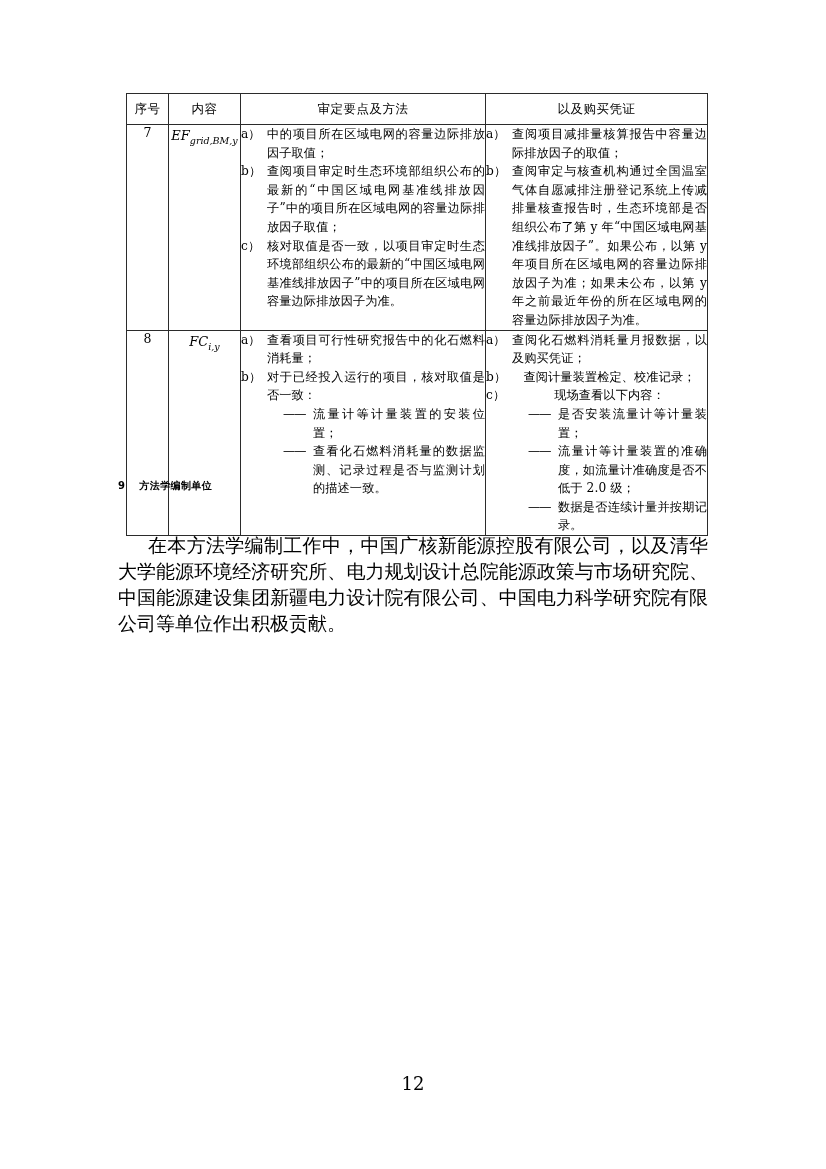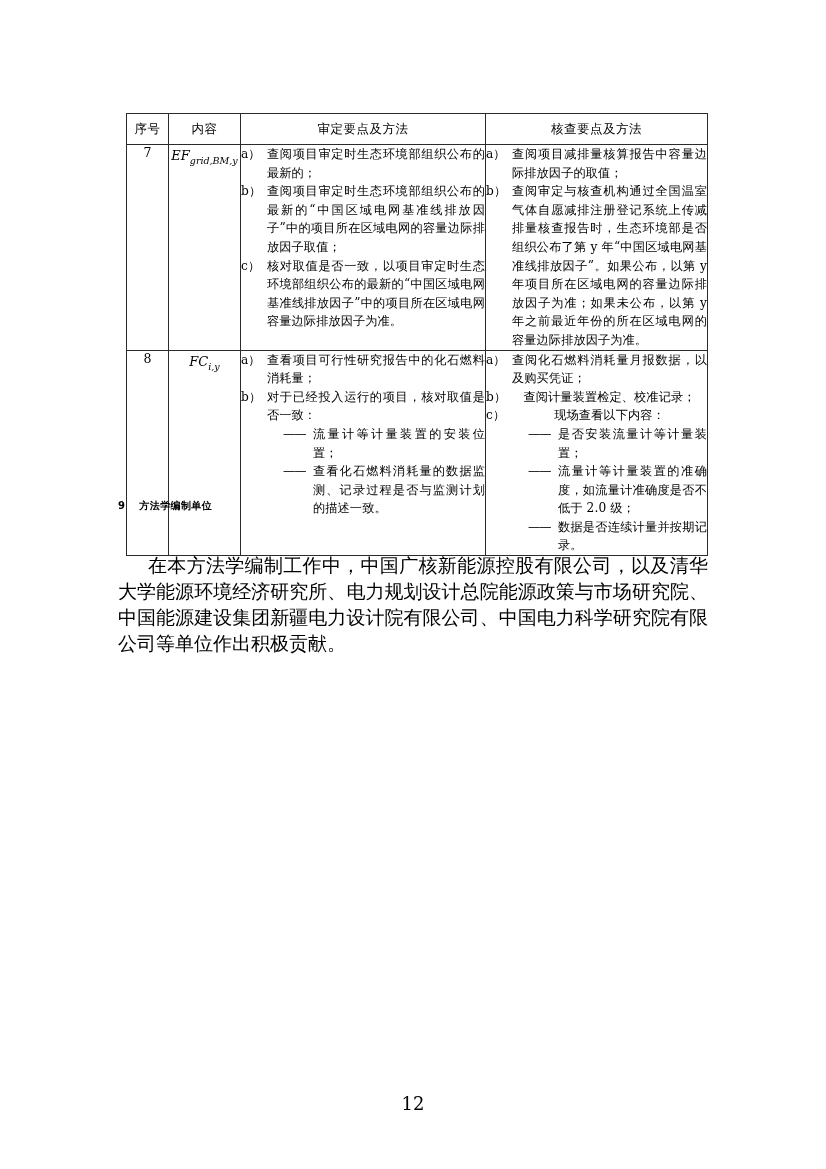--- a/index.html
+++ b/index.html
@@ -15,21 +15,20 @@
     color: #000000;
     overflow: hidden;
   }
 
   .page {
     position: absolute;
     left: 0; top: 0;
     width: 826px;
     height: 951px;
     background: #ffffff;
-    margin-top: 20px;
   }
 
   
   .review-table {
     position: absolute;
     left: 126px;
     top: 93px;
     width: 581px;
     border-collapse: collapse;
     table-layout: fixed;
@@ -168,35 +167,35 @@
       <col class="col-no">
       <col class="col-item">
       <col class="col-shen">
       <col class="col-hecha">
     </colgroup>
     <thead>
       <tr>
         <th>序号</th>
         <th>内容</th>
         <th>审定要点及方法</th>
-        <th>核查要点及方法</th>
+        <th>以及购买凭证</th>
       </tr>
     </thead>
     <tbody>
 
       <tr>
         <td class="cell-center cell-no">7</td>
         <td class="cell-center">
           <span class="cell-formula"><span>EF</span><sub>grid,BM,y</sub></span>
         </td>
         <td class="cell-body">
           <ul class="alpha-list">
             <li>
               <span class="marker">a）</span>
-              <span class="li-text">查阅项目审定时生态环境部组织公布的最新的；</span>
+              <span class="li-text">中的项目所在区域电网的容量边际排放因子取值；</span>
             </li>
             <li>
               <span class="marker">b）</span>
               <span class="li-text">查阅项目审定时生态环境部组织公布的最新的“中国区域电网基准线排放因子”中的项目所在区域电网的容量边际排放因子取值；</span>
             </li>
             <li>
               <span class="marker">c）</span>
               <span class="li-text">核对取值是否一致，以项目审定时生态环境部组织公布的最新的“中国区域电网基准线排放因子”中的项目所在区域电网容量边际排放因子为准。</span>
             </li>
           </ul>

